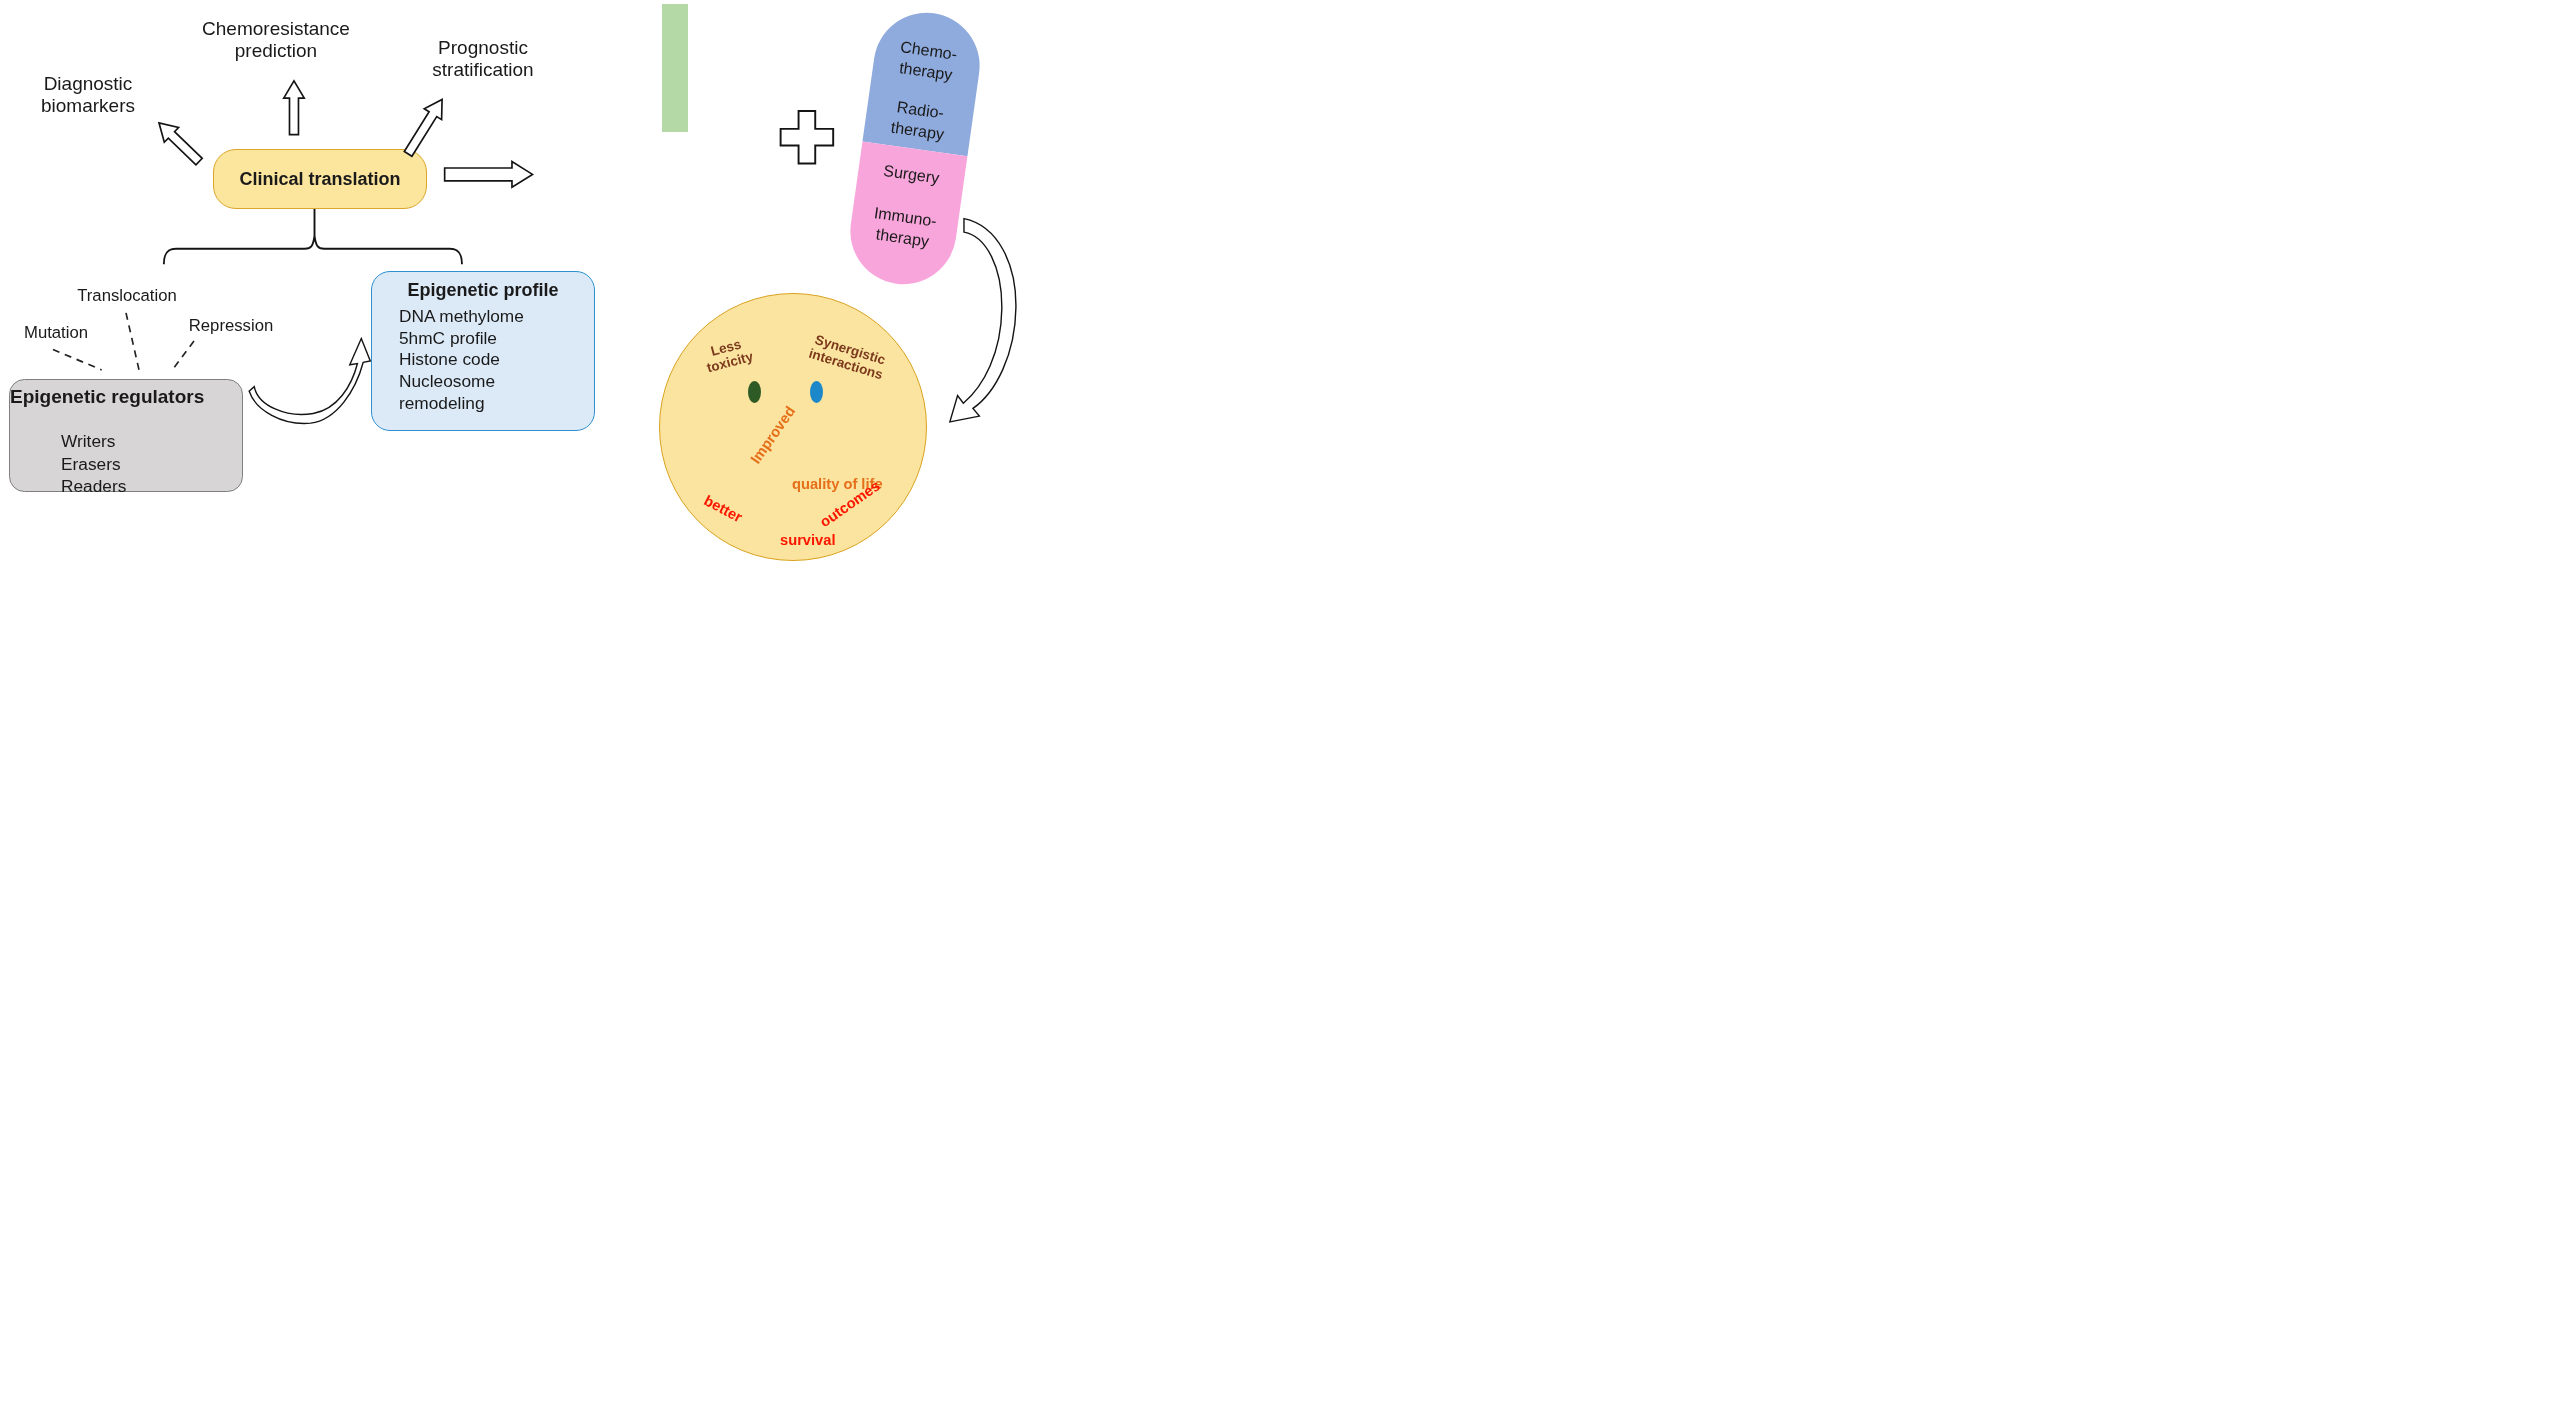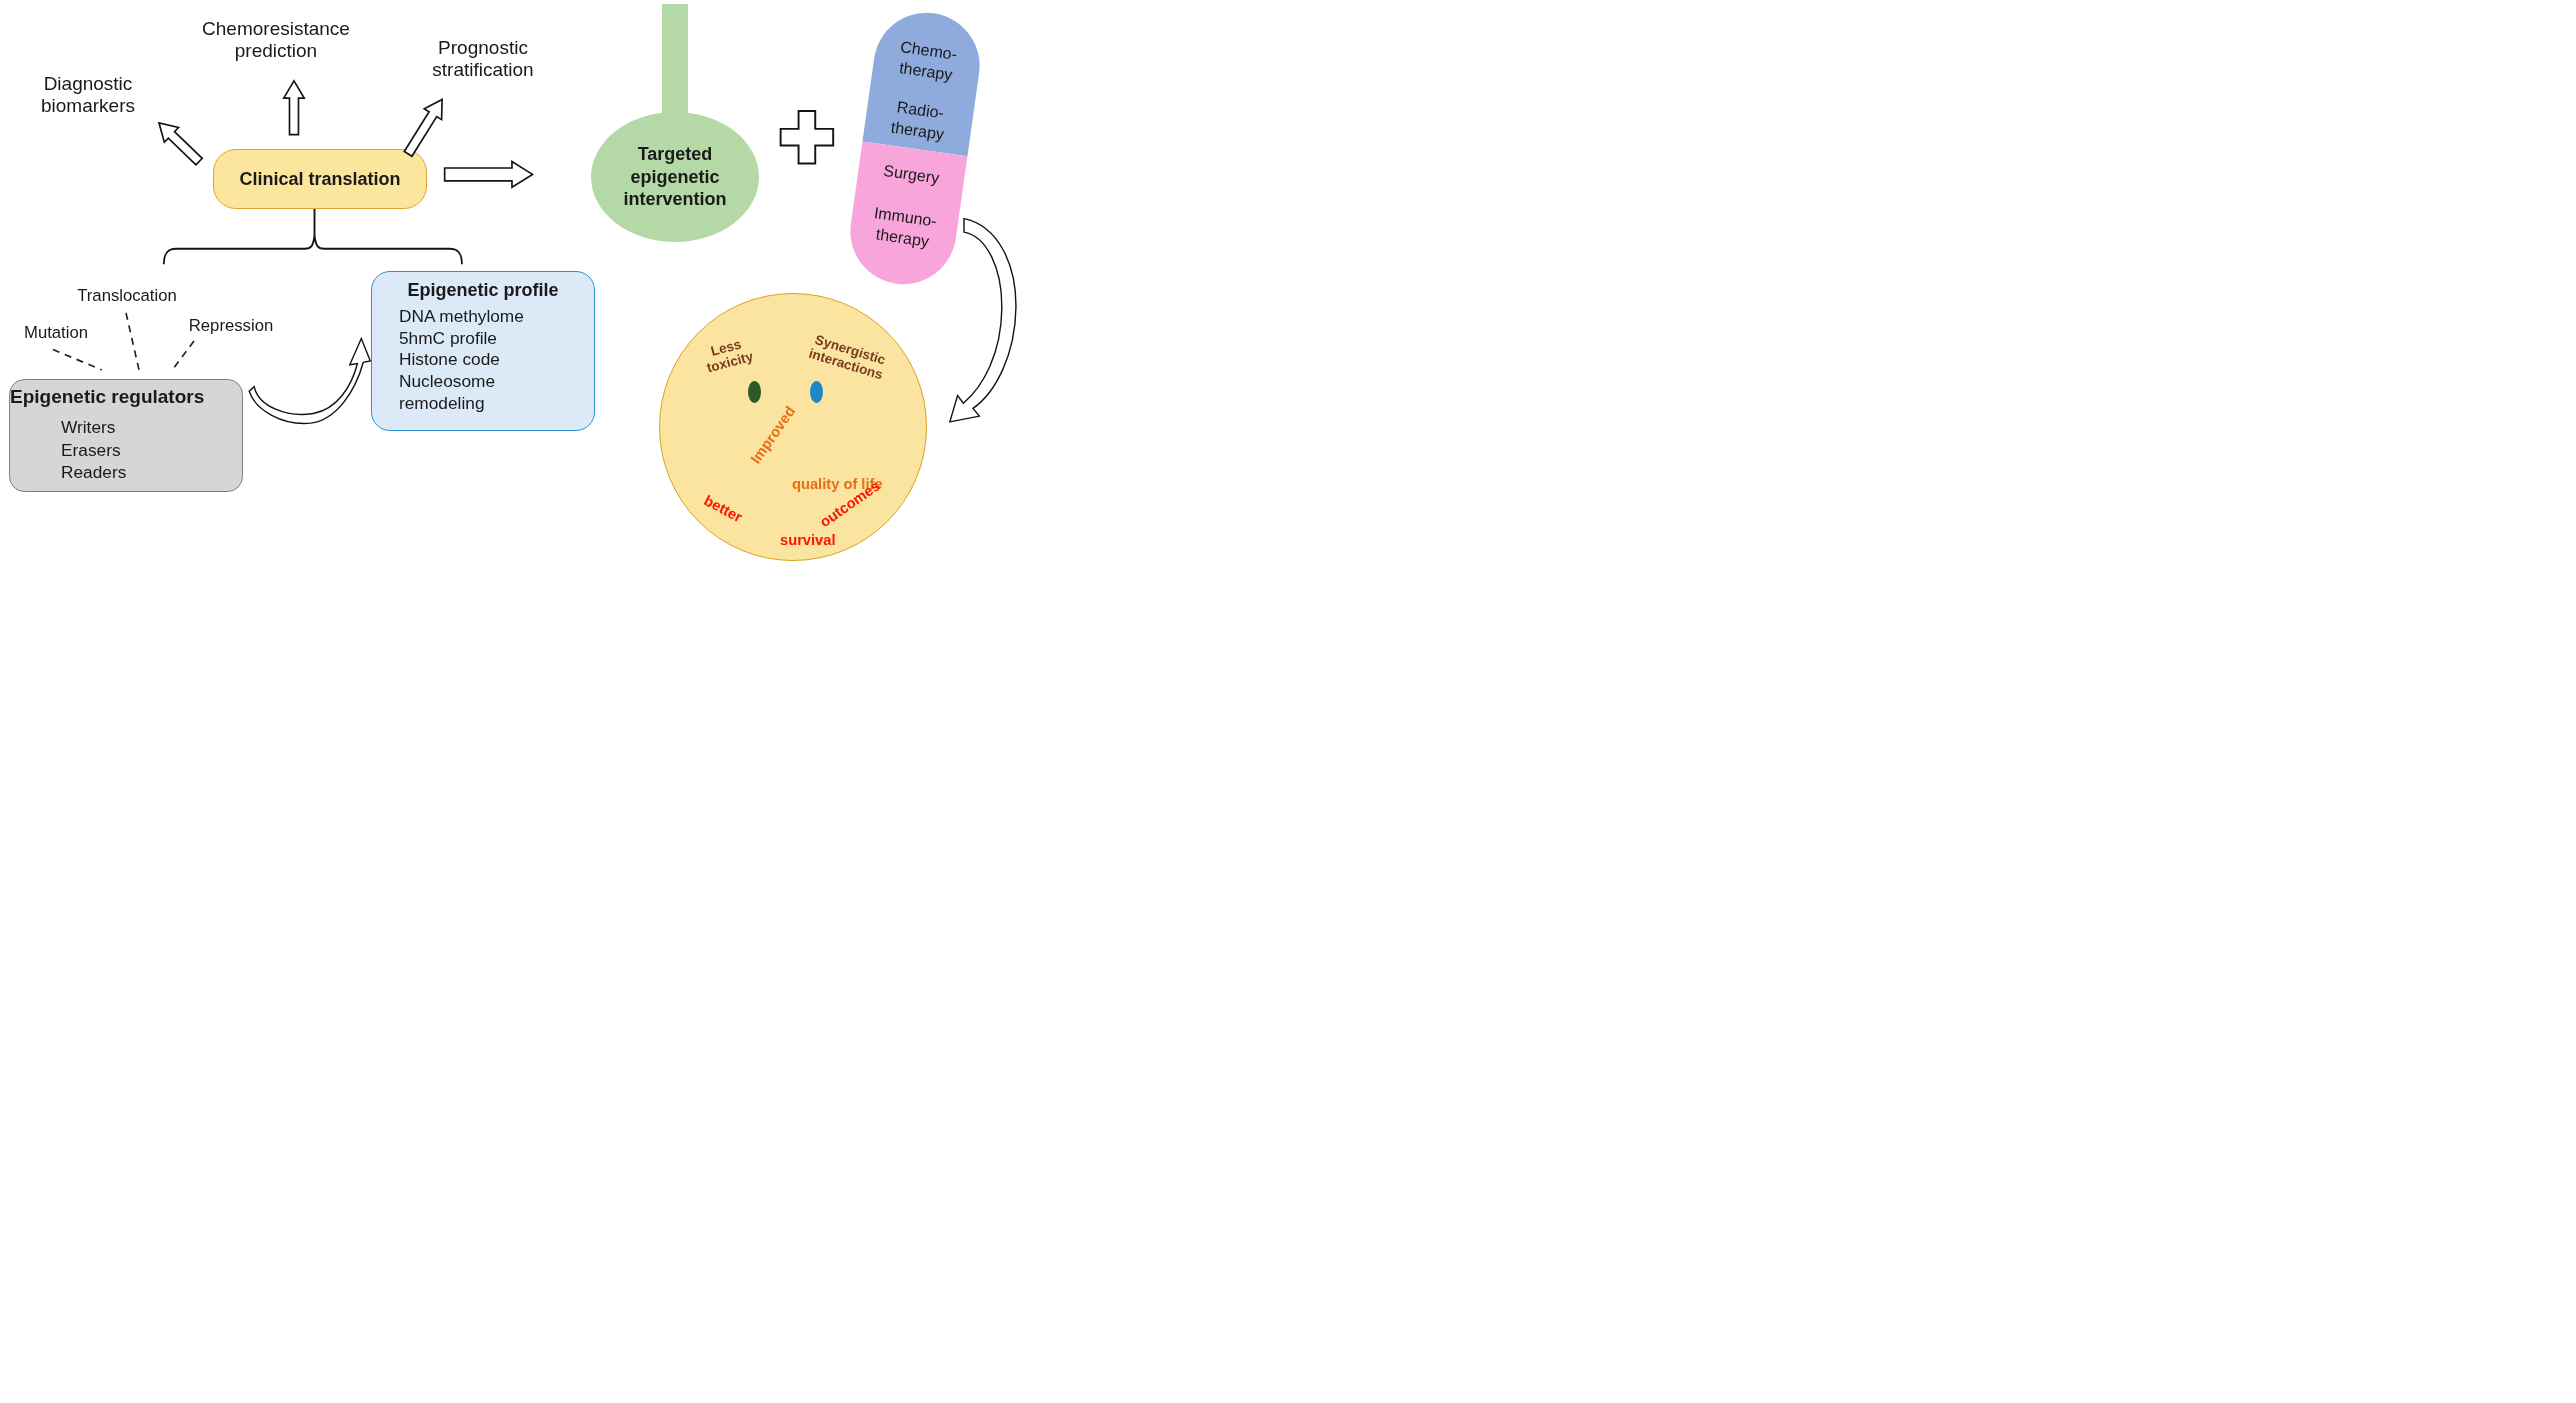--- a/index.html
+++ b/index.html
@@ -15,21 +15,21 @@
   
   .clinical-box { left:213px; top:149px; width:214px; height:60px;
     background:#FCE69E; border:1.9px solid #DCA52B; border-radius:23px;
     display:flex; align-items:center; justify-content:center;
     font-weight:bold; font-size:18px; }
   
   .reg-box { left:9px; top:379px; width:234px; height:113px;
     background:#D7D5D5; border:1.6px solid #7F7F7F; border-radius:15.4px;
     padding-top:6.4px; }
   .reg-title { font-weight:bold; font-size:19px; }
-  .reg-items { padding-left:51px; margin-top:8px; font-size:17.3px; line-height:1.3; }
+  .reg-items { padding-left:51px; margin-top:22px; font-size:17.3px; line-height:1.3; }
   
   .prof-box { left:371px; top:271px; width:224px; height:160px;
     background:#DCEAF8; border:1.6px solid #2E90D0; border-radius:19px;
     padding-top:7.7px; }
   .prof-title { text-align:center; font-weight:bold; font-size:18px; }
   .prof-items { padding-left:27px; padding-right:9px; margin-top:5.1px;
     font-size:17.3px; line-height:1.26; }
   
   .stem { position:absolute; left:662px; top:3.8px; width:26px; height:128px; background:#B5D9A6; }
   .g-ellipse { position:absolute; left:591px; top:112px; width:168px; height:130px;
@@ -88,25 +88,20 @@
     <div class="prof-title">Epigenetic profile</div>
     <div class="prof-items">
       <div>DNA methylome</div>
       <div>5hmC profile</div>
       <div>Histone code</div>
       <div>Nucleosome remodeling</div>
     </div>
   </div>
 
   <div class="stem"></div>
-  <div class="g-ellipse">
-    <span>Targeted
-epigenetic
-intervention</span>
-  </div>
 
   <div class="pill">
     <div class="pill-top"></div>
     <div class="pill-bottom"></div>
     <div class="pill-label" style="top:28px;">Chemo-
 therapy</div>
     <div class="pill-label" style="top:88px;">Radio-
 therapy</div>
     <div class="pill-label" style="top:153px;">Surgery</div>
     <div class="pill-label" style="top:196px;">Immuno-

